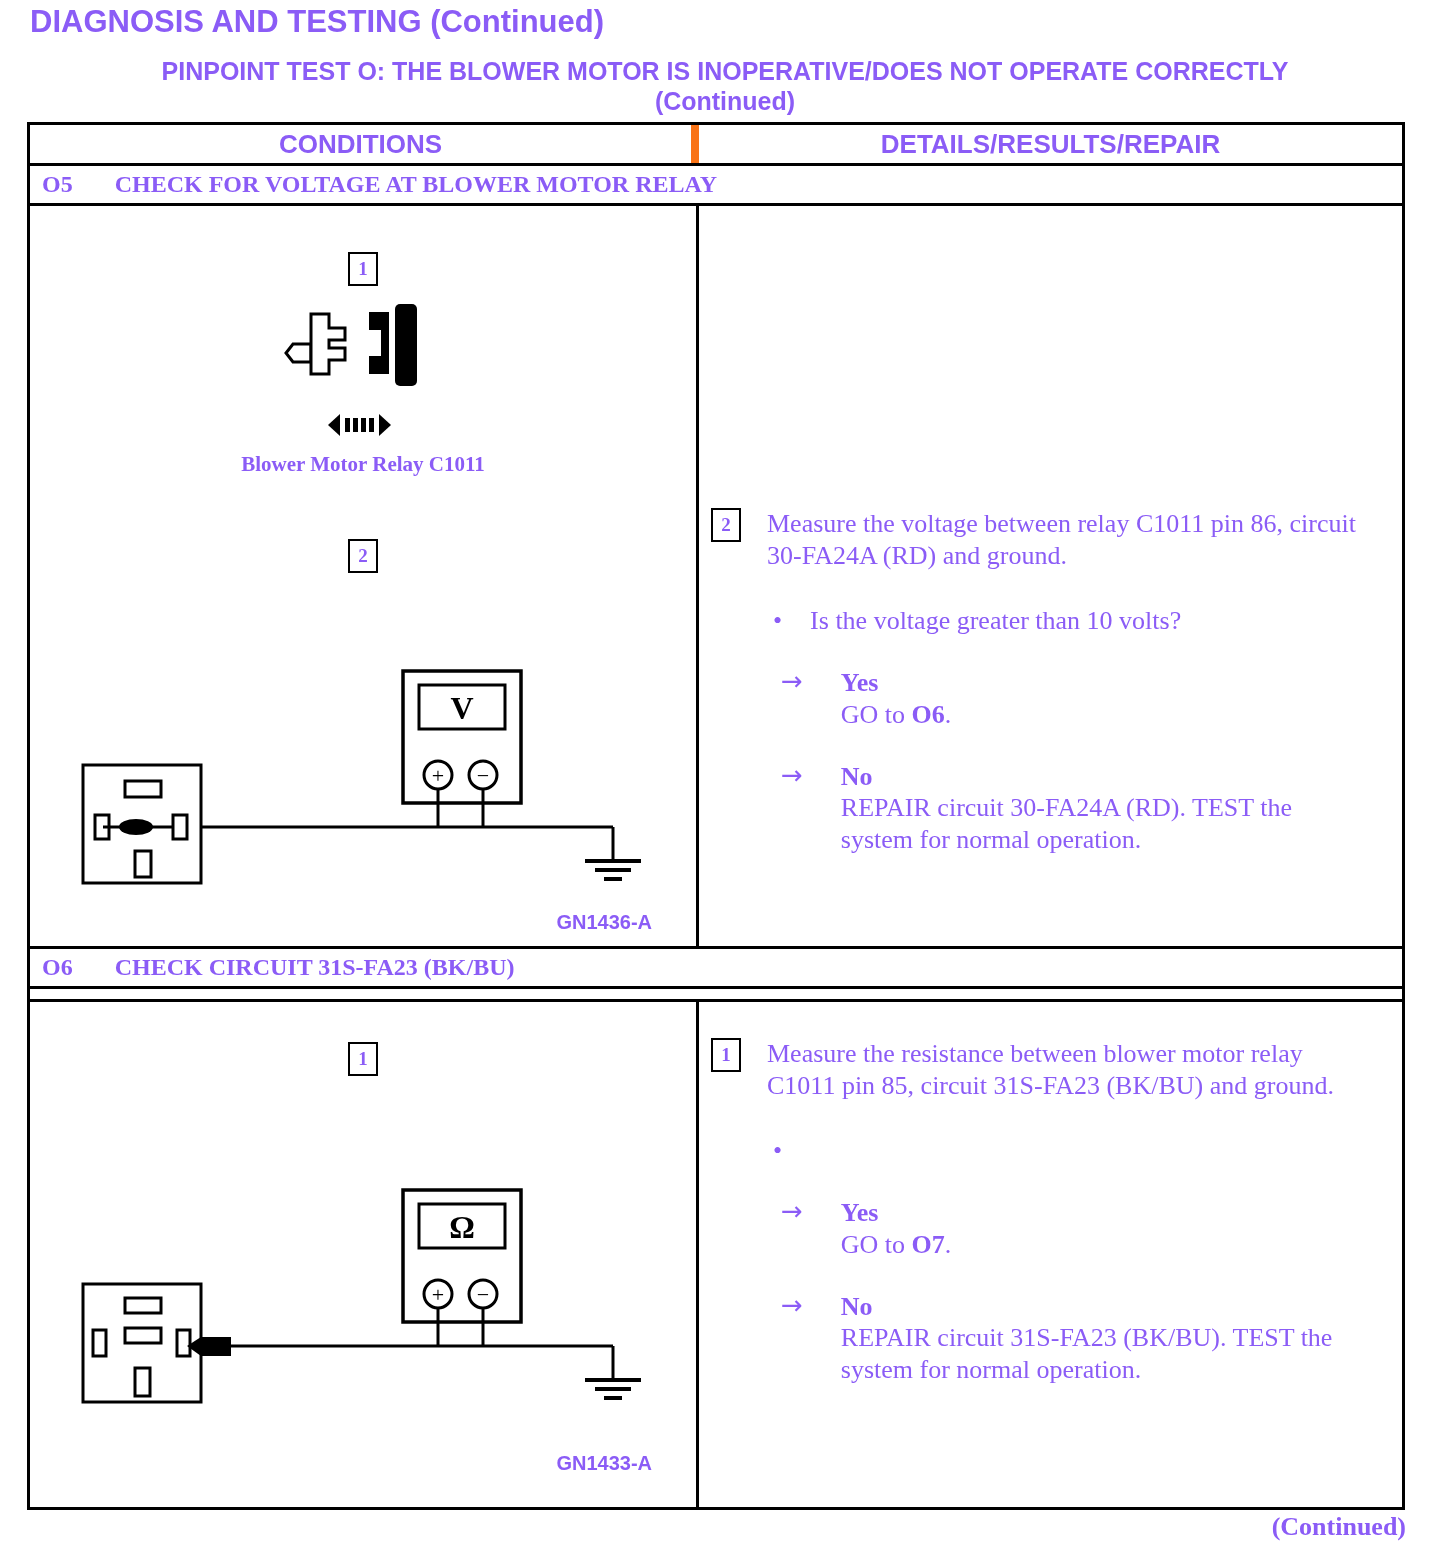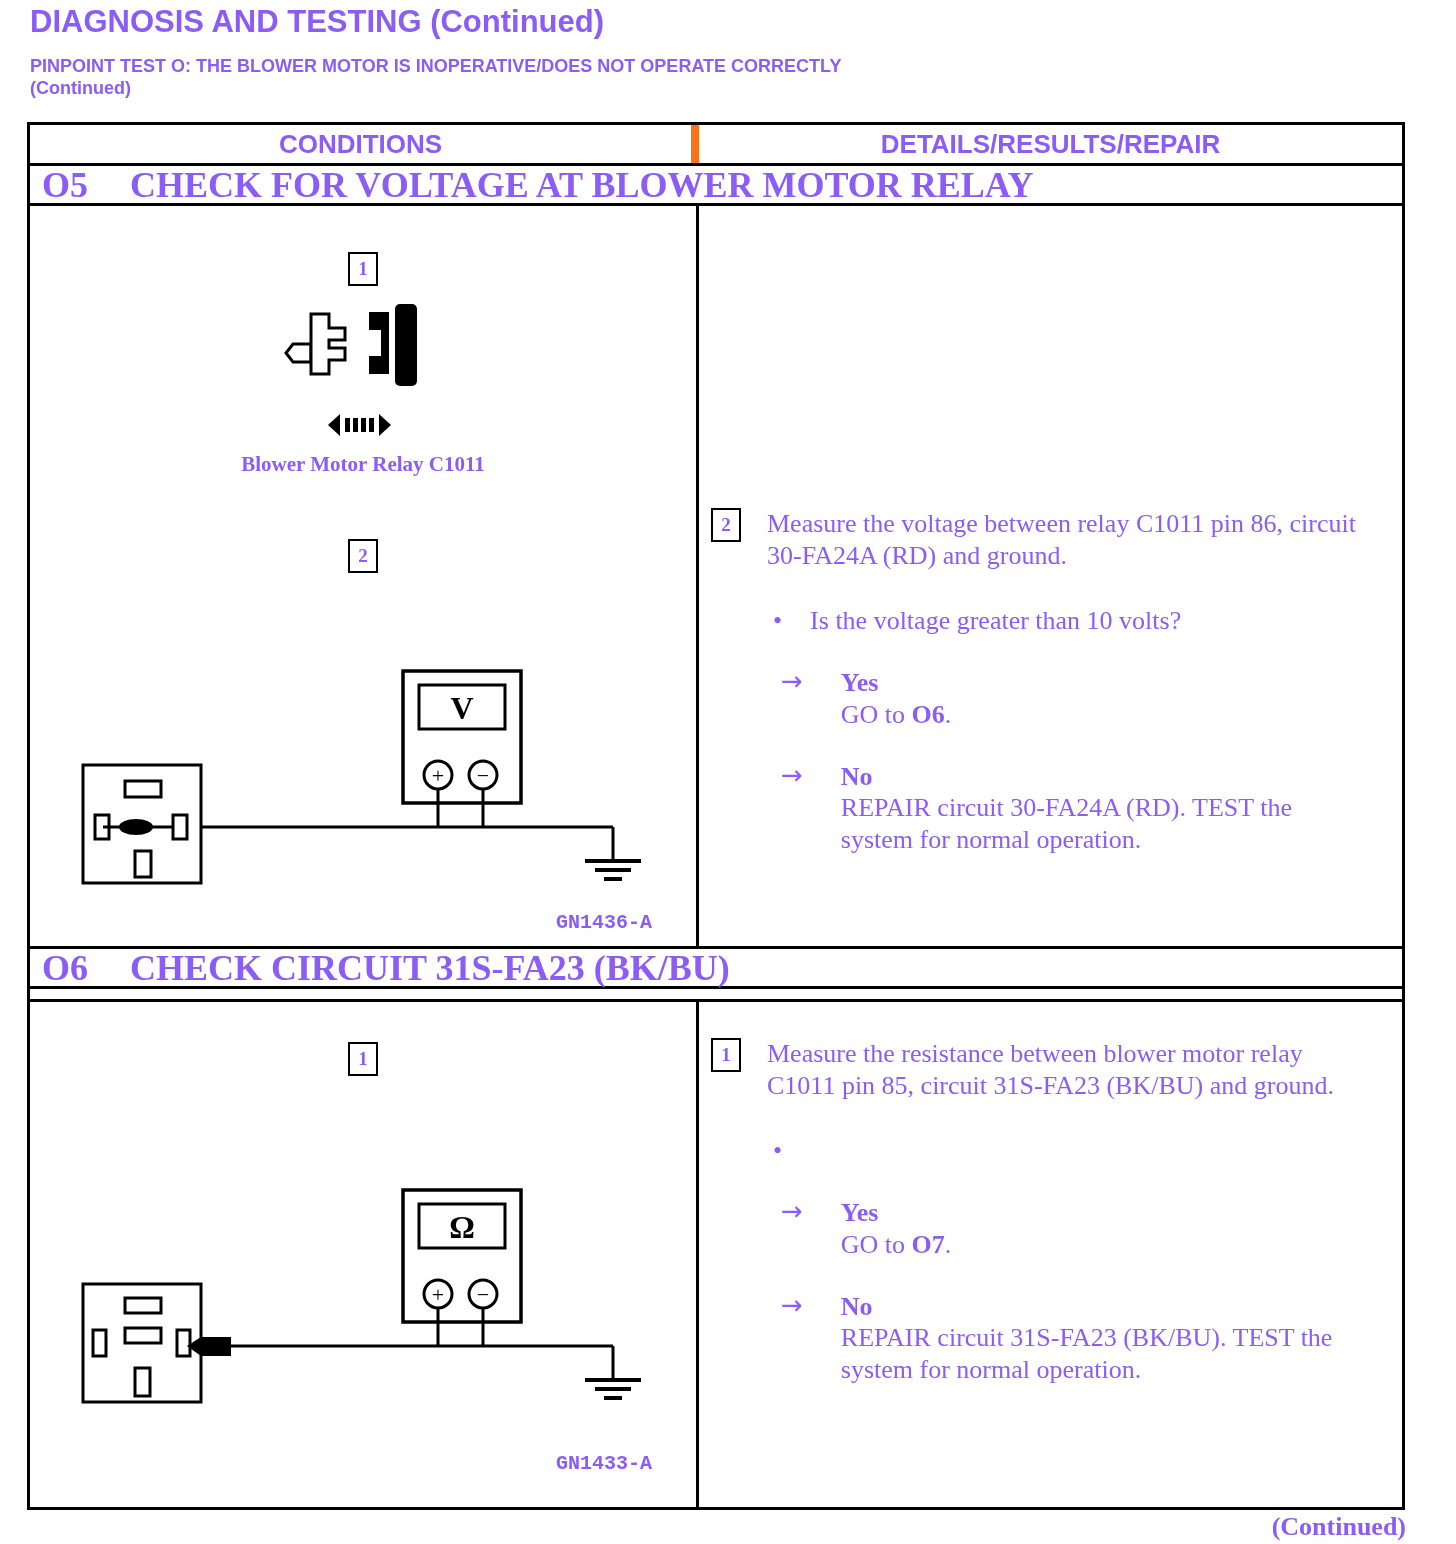--- a/index.html
+++ b/index.html
@@ -6,54 +6,54 @@
   .page {
     position:relative; width:1456px; height:1544px; background:#ffffff; color:#8b5cf6;
     font-family:"Liberation Serif", serif; overflow:hidden;
   }
   .h1 {
     position:absolute; left:30px; top:4px;
     font-family:"Liberation Sans", sans-serif; font-weight:bold; font-size:31px;
   }
   .h2 {
     position:absolute; left:30px; top:56px; width:1390px;
-    font-family:"Liberation Sans", sans-serif; font-weight:bold; font-size:18px; line-height:1.2;
+    font-family:"Liberation Sans", sans-serif; font-weight:bold; font-size:25px; line-height:1.2;text-align:center;
   }
   .ptable {
     position:absolute; left:27px; top:122px; width:1378px;
     border:3px solid #000; box-sizing:border-box; background:#fff;
   }
   .thead { display:grid; grid-template-columns:669px 1fr; height:38px; border-bottom:3px solid #000; }
   .thead .hcell {
     display:flex; align-items:center; justify-content:center;
     font-family:"Liberation Sans", sans-serif; font-weight:bold; font-size:26px;
   }
   .thead .hcell.first { border-right:8px solid #f97316; }
   .section-row {
     height:40px; border-bottom:3px solid #000; box-sizing:border-box;
     display:flex; align-items:center; padding:18px 12px;
-    font-weight:bold; font-size:36px; font-family:"Liberation Serif", serif;
+    font-weight:bold; font-size:24px; font-family:"Liberation Serif", serif;
   }
   .section-row .sid { margin-right:42px; }
   .body-row { display:grid; grid-template-columns:669px 1fr; }
   .body-row.r1 { height:740px; border-bottom:3px solid #000; }
   .body-row.r2 { height:505px; }
   .spacer-row { height:10px; border-bottom:3px solid #000; }
   .lcell { border-right:3px solid #000; position:relative; display:flex; flex-direction:column; align-items:center; box-sizing:border-box; }
   .rcell { position:relative; box-sizing:border-box; }
   .numbox {
     display:inline-flex; align-items:center; justify-content:center;
     width:26px; height:30px; border:2px solid #000; background:#fff;
     font-family:"Liberation Serif", serif; font-size:19px; font-weight:bold; flex:0 0 auto;
   }
   .mt46{margin-top:46px} .mt10{margin-top:10px} .mt6{margin-top:6px}
   .mt62{margin-top:62px} .mt96{margin-top:96px} .mt40{margin-top:40px} .mt112{margin-top:112px}
   .caption { font-weight:bold; font-size:21px; }
   .figid {
-    position:absolute; right:44px; font-family:Liberation Mono, monospace;
+    position:absolute; right:44px; font-family:Liberation Sans, sans-serif;
     font-weight:bold; font-size:20px;
   }
   .figid.f1 { bottom:12px; }
   .figid.f2 { bottom:32px; }
   .rcontent { display:flex; gap:26px; padding-left:12px; padding-right:16px; }
   .rcontent.c1 { margin-top:302px; }
   .rcontent.c2 { margin-top:36px; }
   .steptext { width:612px; font-size:26px; line-height:1.22; }
   .instr { margin:0; width:600px; }
   .qrow { display:flex; gap:28px; margin-top:34px; padding-left:6px; }

